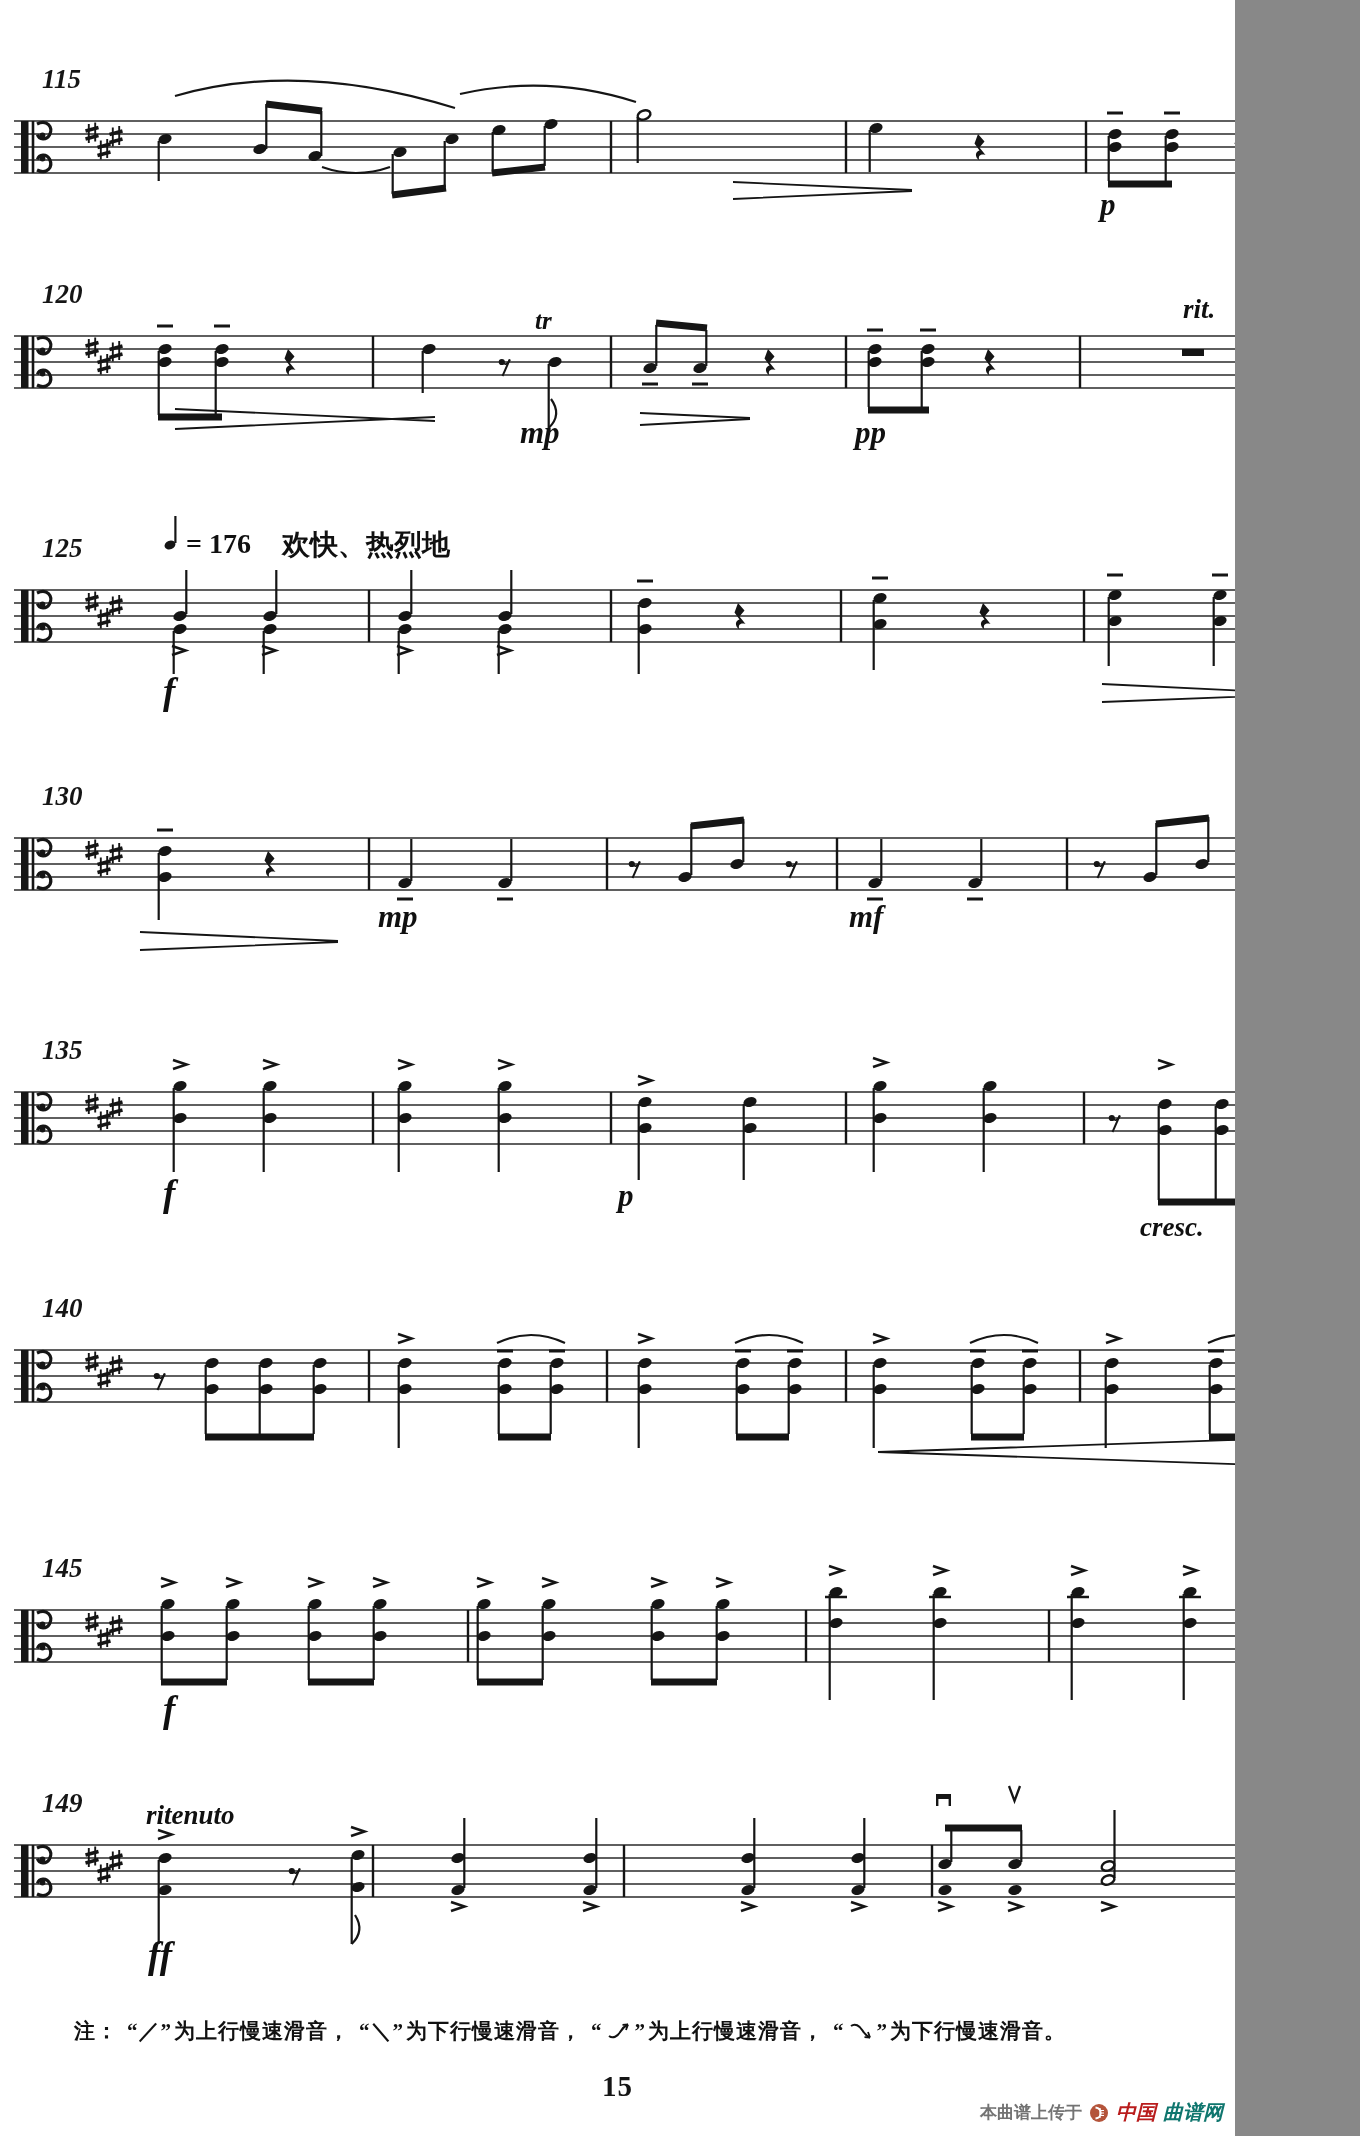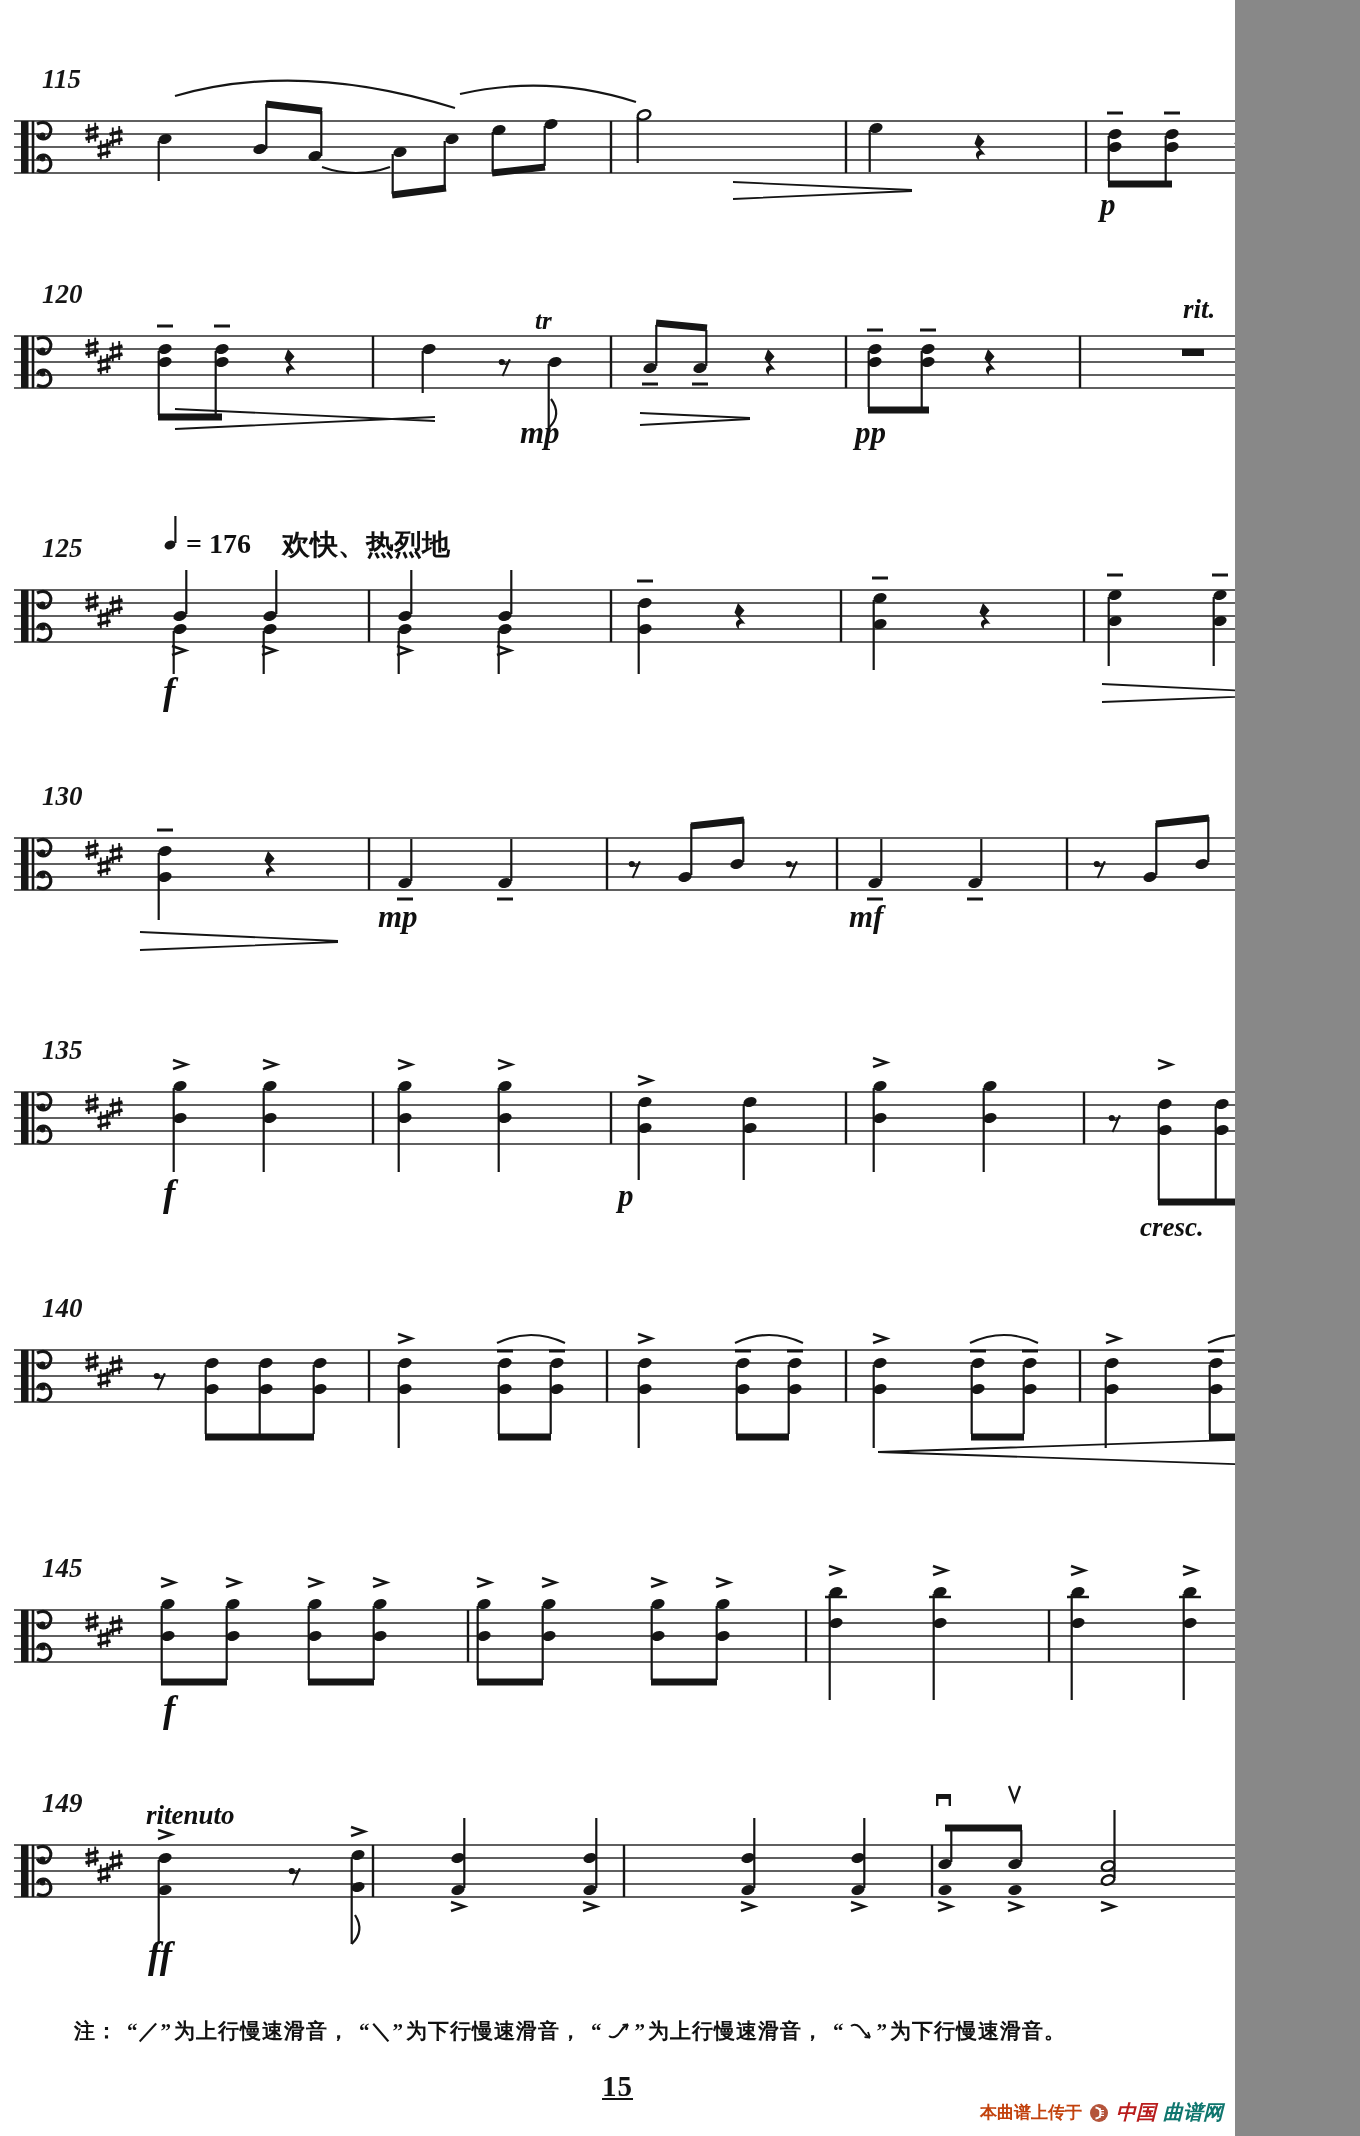--- a/index.html
+++ b/index.html
@@ -24,24 +24,24 @@
   .ten{stroke:#151515;stroke-width:2.8;fill:none;}
   .led{stroke:#151515;stroke-width:2.4;fill:none;}
   
   .footnote{position:absolute;left:74px;top:2017px;width:1200px;font-size:21px;
             font-weight:600;letter-spacing:1px;display:flex;align-items:center;gap:9px;
             font-family:"Liberation Serif",serif;white-space:nowrap;color:#111;}
   .fseg{display:inline-flex;align-items:center;gap:2px;}
   .fico{display:inline-block;margin:0 2px;}
   
   .pagenum{position:absolute;left:0;right:0;top:2070px;text-align:center;
-           font:700 29px "Liberation Serif",serif;color:#141414;letter-spacing:1px;text-decoration:underline;}
+           font:700 29px "Liberation Serif",serif;color:#141414;letter-spacing:1px;}
   
   .watermark{position:absolute;right:12px;top:2099px;display:flex;align-items:center;gap:7px;}
-  .wm-prefix{font:700 17px "Liberation Serif",serif;color:#c2410c;}
+  .wm-prefix{font:700 17px "Liberation Serif",serif;color:#737373;}
   .wm-cn{font:italic 700 20px "Liberation Serif",serif;color:#b91c1c;}
   .wm-rest{font:italic 700 20px "Liberation Serif",serif;color:#0f766e;}
 </style>
 </head>
 <body>
 
 <div class="page">
 
 <svg class="sheet" width="1360" height="2136" viewBox="0 0 1360 2136">
 <defs>

